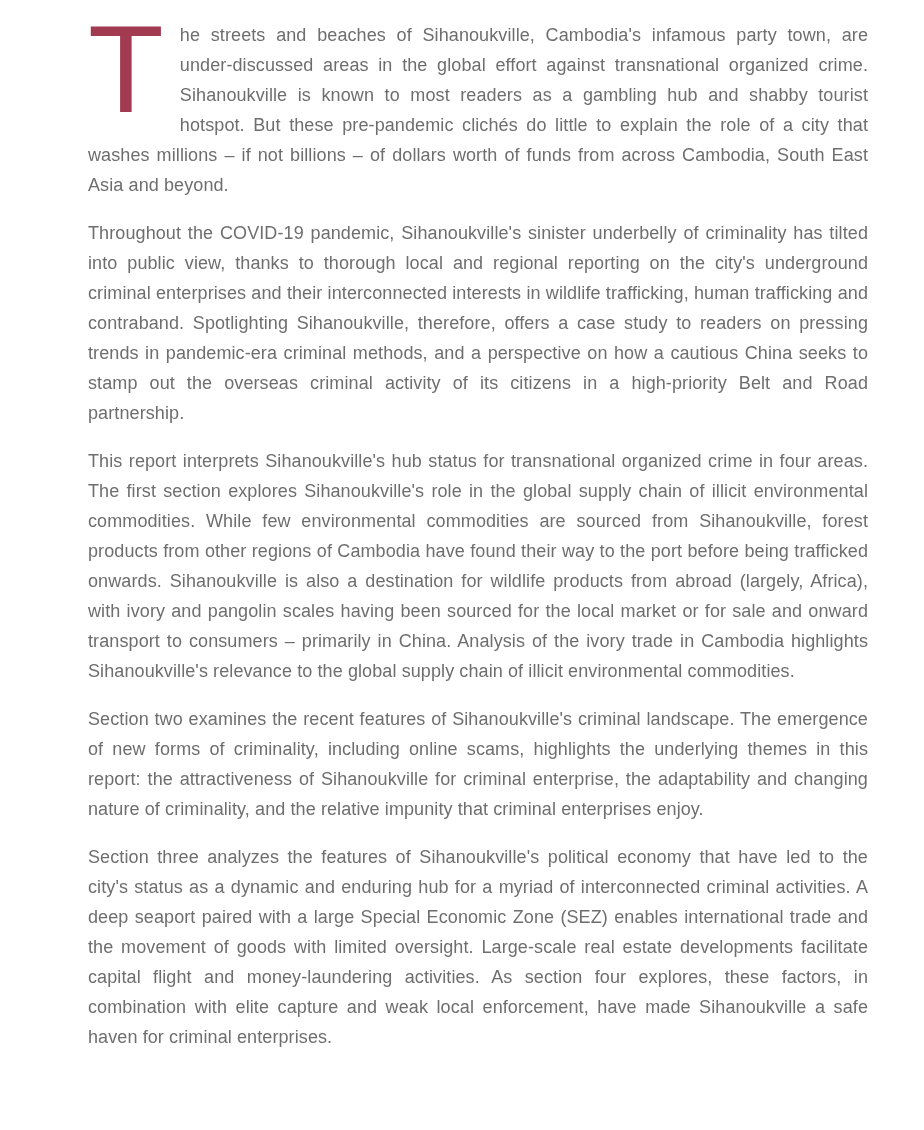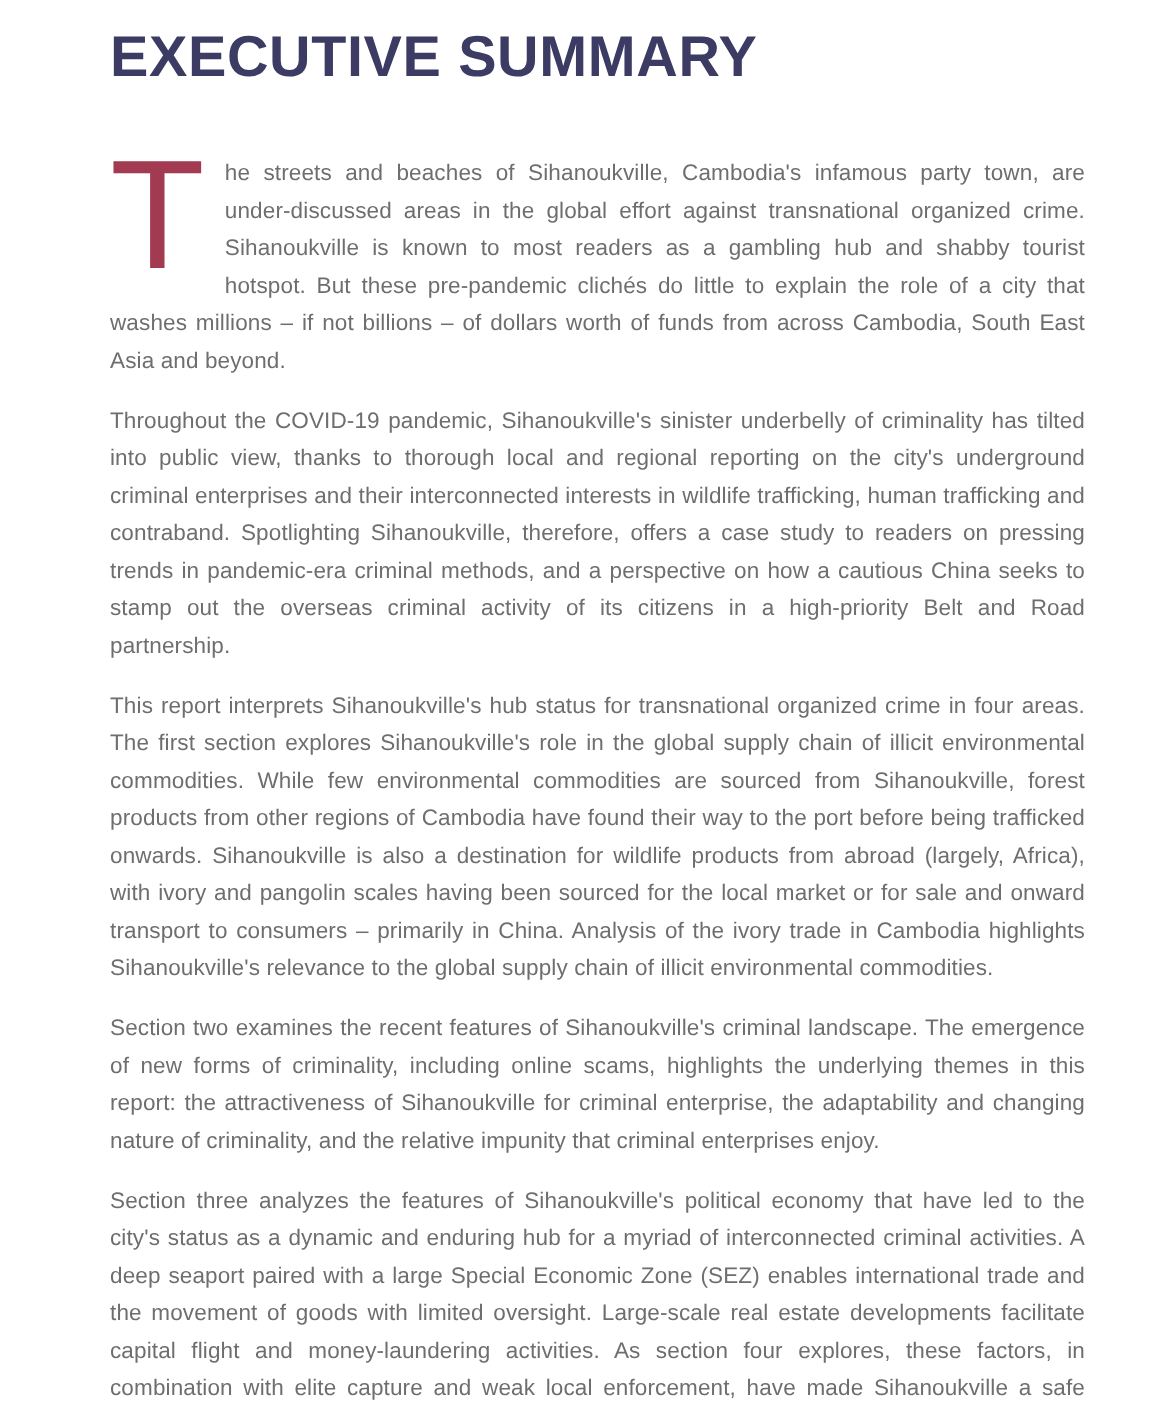--- a/index.html
+++ b/index.html
@@ -44,21 +44,20 @@
     height: 88px;
     color: #a23a51;
     font-weight: 500;
     margin: 5px 16px 2px 0;
   }
 </style>
 </head>
 <body>
 
 <div class="page">
-  <h1 class="title">EXECUTIVE SUMMARY</h1>
   <div class="body-text">
     <p class="para lead"><span class="dropcap">T</span><span>he streets and beaches of Sihanoukville, Cambodia's infamous party town, are under-discussed areas in the global effort against transnational organized crime. Sihanoukville is known to most readers as a gambling hub and shabby tourist hotspot. But these pre-pandemic clichés do little to explain the role of a city that washes millions – if not billions – of dollars worth of funds from across Cambodia, South East Asia and beyond.</span></p>
     <p class="para">Throughout the COVID-19 pandemic, Sihanoukville's sinister underbelly of criminality has tilted into public view, thanks to thorough local and regional reporting on the city's underground criminal enterprises and their interconnected interests in wildlife trafficking, human trafficking and contraband. Spotlighting Sihanoukville, therefore, offers a case study to readers on pressing trends in pandemic-era criminal methods, and a perspective on how a cautious China seeks to stamp out the overseas criminal activity of its citizens in a high-priority Belt and Road partnership.</p>
     <p class="para">This report interprets Sihanoukville's hub status for transnational organized crime in four areas. The first section explores Sihanoukville's role in the global supply chain of illicit environmental commodities. While few environmental commodities are sourced from Sihanoukville, forest products from other regions of Cambodia have found their way to the port before being trafficked onwards. Sihanoukville is also a destination for wildlife products from abroad (largely, Africa), with ivory and pangolin scales having been sourced for the local market or for sale and onward transport to consumers – primarily in China. Analysis of the ivory trade in Cambodia highlights Sihanoukville's relevance to the global supply chain of illicit environmental commodities.</p>
     <p class="para">Section two examines the recent features of Sihanoukville's criminal landscape. The emergence of new forms of criminality, including online scams, highlights the underlying themes in this report: the attractiveness of Sihanoukville for criminal enterprise, the adaptability and changing nature of criminality, and the relative impunity that criminal enterprises enjoy.</p>
     <p class="para">Section three analyzes the features of Sihanoukville's political economy that have led to the city's status as a dynamic and enduring hub for a myriad of interconnected criminal activities. A deep seaport paired with a large Special Economic Zone (SEZ) enables international trade and the movement of goods with limited oversight. Large-scale real estate developments facilitate capital flight and money-laundering activities. As section four explores, these factors, in combination with elite capture and weak local enforcement, have made Sihanoukville a safe haven for criminal enterprises.</p>
   </div>
 </div>
 
 </body></html>

